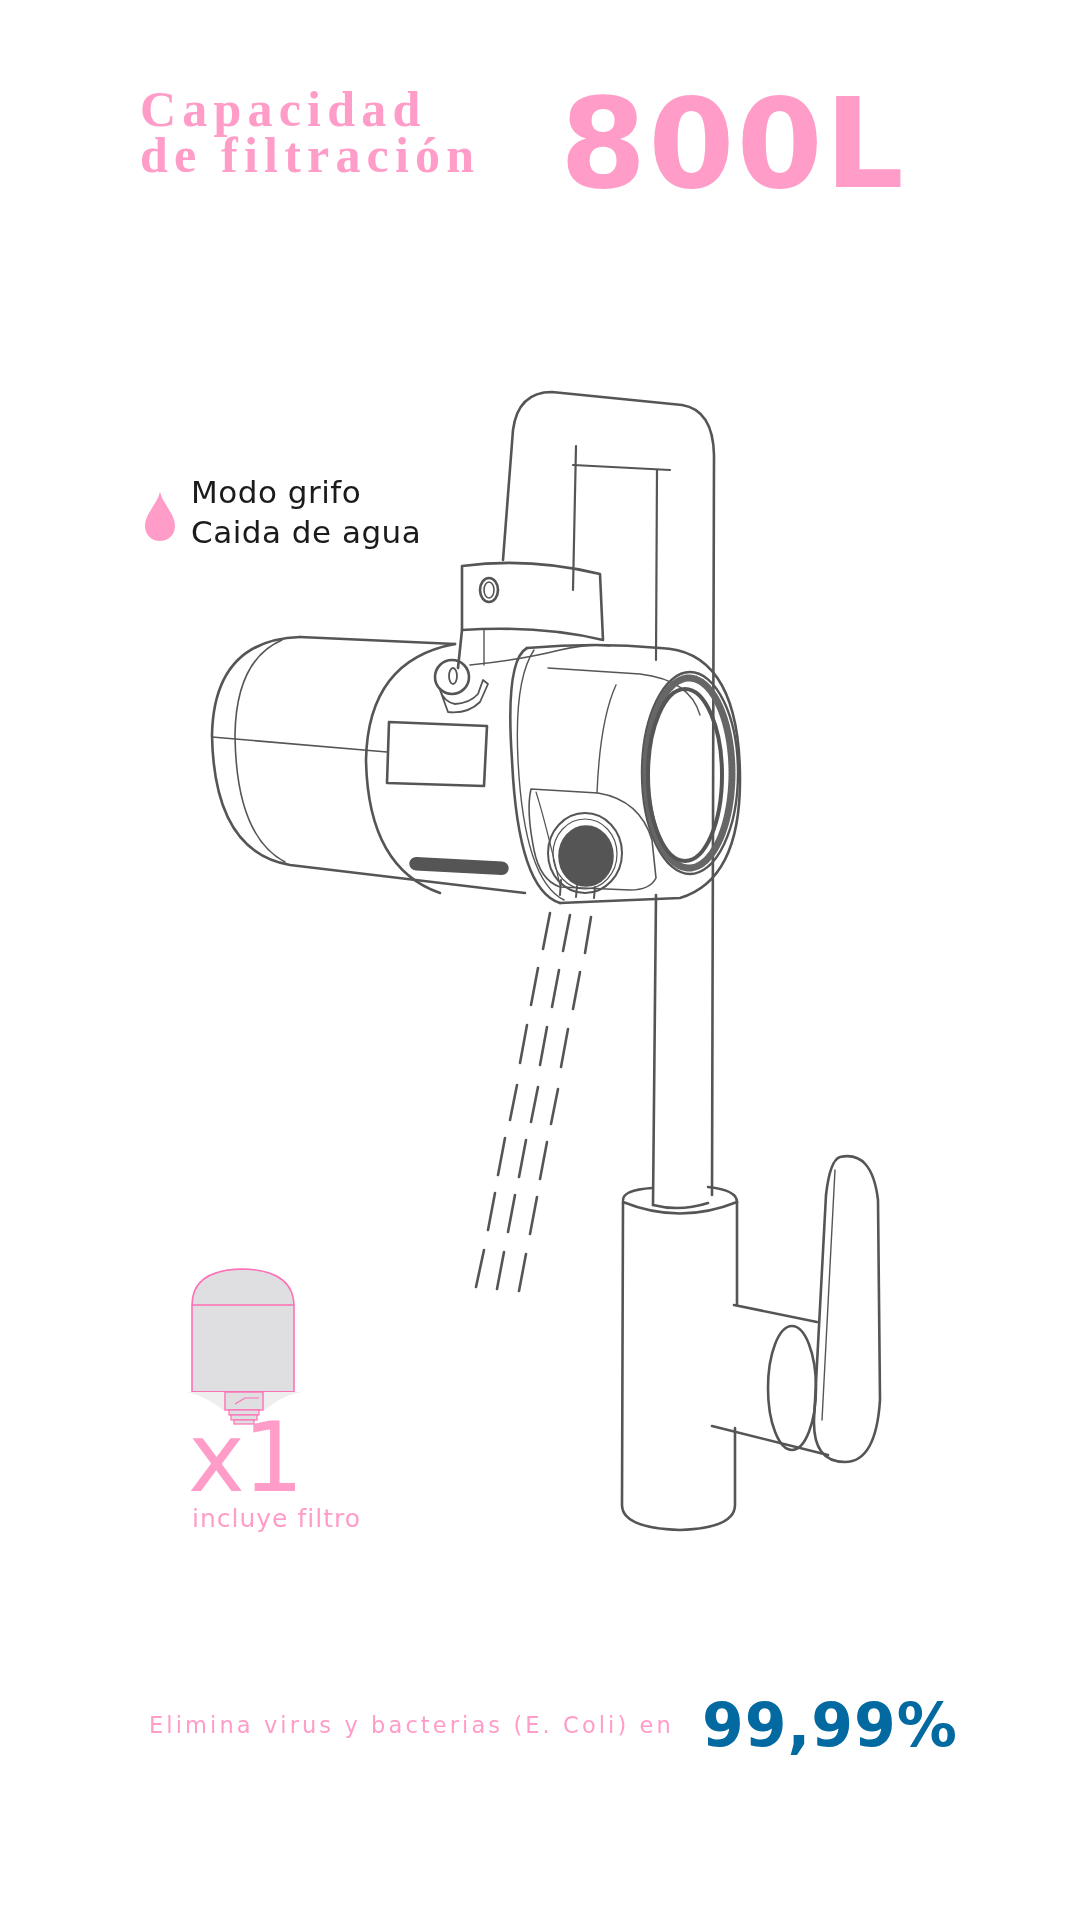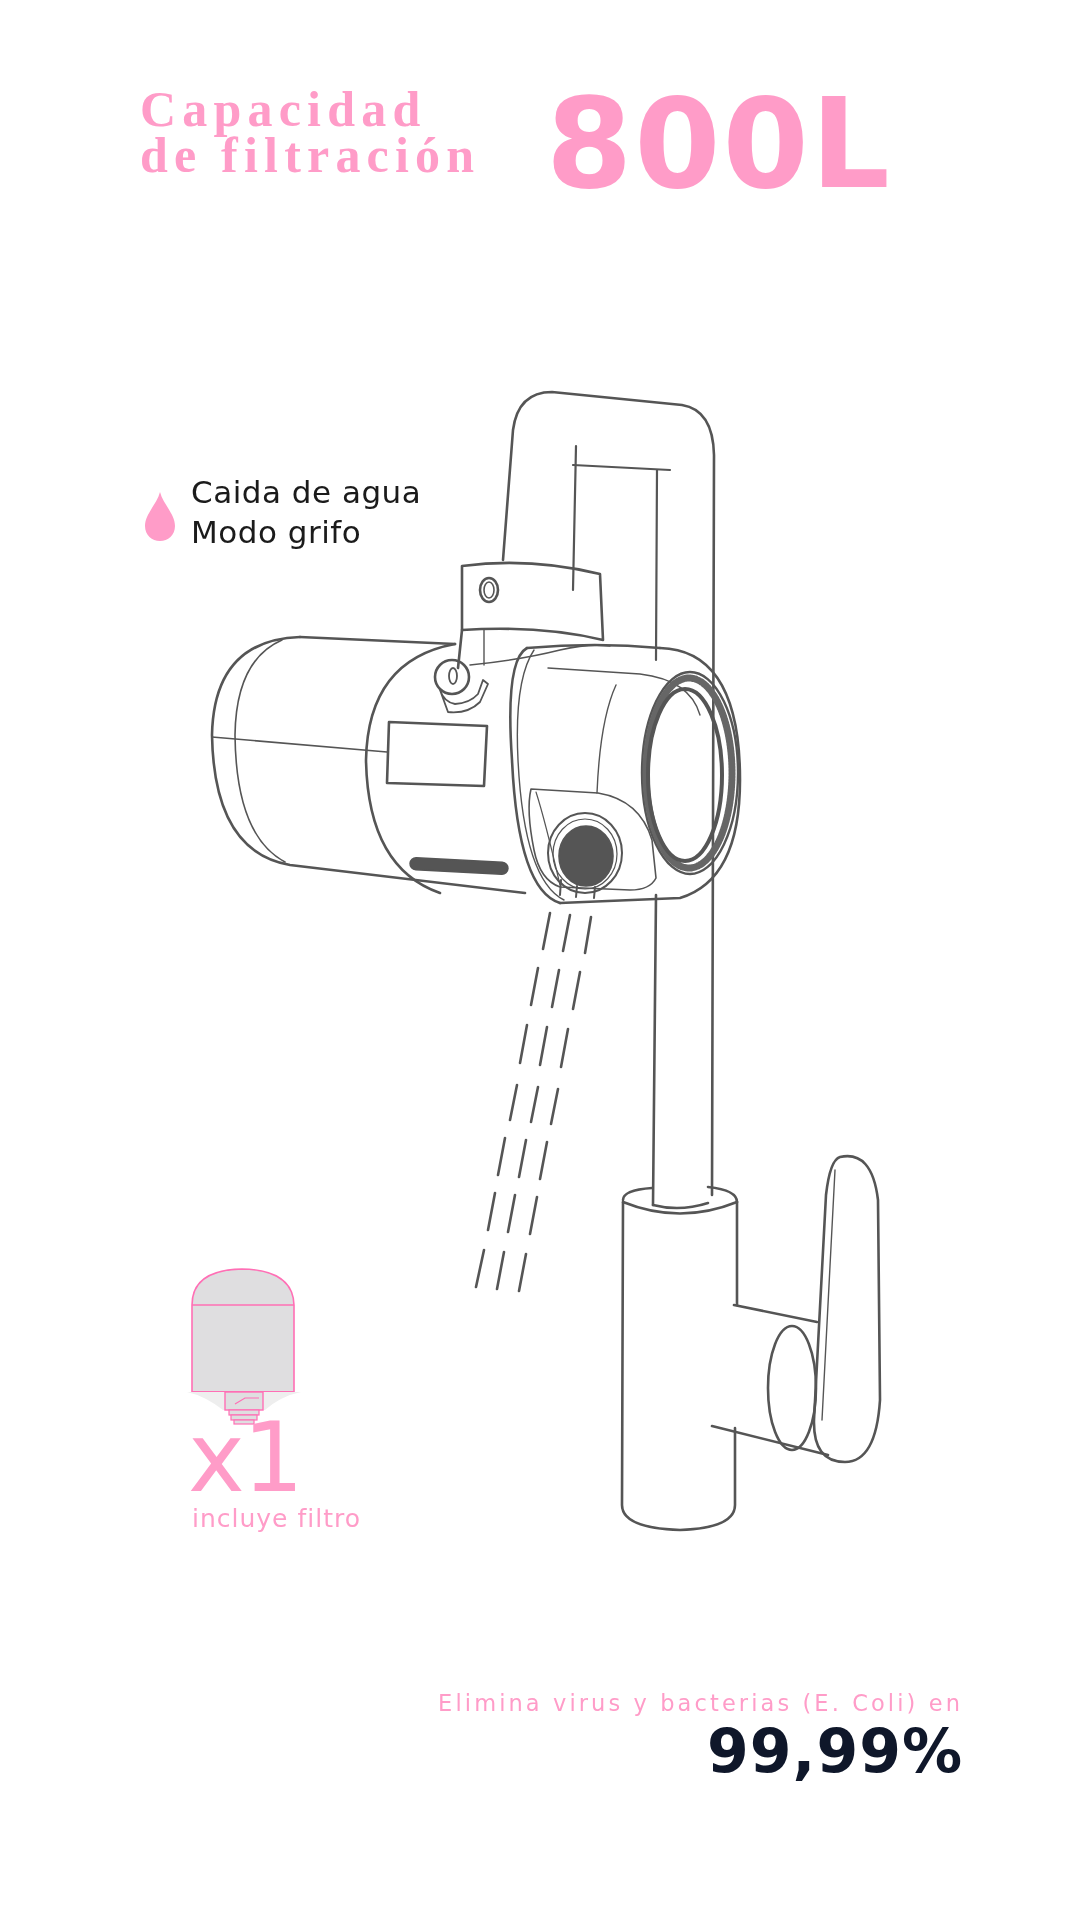--- a/index.html
+++ b/index.html
@@ -1,32 +1,32 @@
 <!DOCTYPE html>
 <html><head>
 <meta charset="utf-8">
 <style>
   html, body { margin: 0; padding: 0; background: #ffffff; }
   body { width: 1080px; height: 1920px; position: relative; overflow: hidden; font-family: "DejaVu Sans", sans-serif; }
   .abs { position: absolute; }
 
   .headline-small { left: 140px; top: 86px; font-size: 50px; font-weight: bold; letter-spacing: 6.2px; line-height: 46px; color: #FF9CC8; font-family: Liberation Serif, serif; white-space: nowrap; }
-  .headline-big { left: 546px; top: 74px; font-size: 124px; font-weight: bold; letter-spacing: 2px; line-height: 140px; color: #FF9CC8; font-family: "DejaVu Sans", sans-serif; white-space: nowrap; }
+  .headline-big { left: 560px; top: 74px; font-size: 124px; font-weight: bold; letter-spacing: 2px; line-height: 140px; color: #FF9CC8; font-family: "DejaVu Sans", sans-serif; white-space: nowrap; }
 
   .mode-block { left: 143px; top: 472px; display: flex; align-items: center; }
   .drop { width: 34px; height: 52px; margin-right: 14px; margin-top: 8px; }
   .mode-lines { font-size: 31px; line-height: 40px; color: #1b1b1b; font-family: "DejaVu Sans", sans-serif; letter-spacing: 0.5px; }
 
   .filter-icon { left: 185px; top: 1262px; width: 120px; height: 170px; }
   .qty { left: 188px; top: 1408px; font-size: 96px; font-weight: normal; line-height: 100px; color: #FF9CC8; font-family: "DejaVu Sans", sans-serif; letter-spacing: -2px; }
   .qty-label { left: 192px; top: 1505px; font-size: 25px; line-height: 28px; color: #FF9CC8; font-family: "DejaVu Sans", sans-serif; letter-spacing: 1px; }
 
-  .bottom-line { left: 143px; top: 1690px; width: 820px; display: flex; align-items: flex-end; white-space: nowrap; flex-direction: column; }
+  .bottom-line { left: 149px; top: 1690px; width: 820px; display: flex; align-items: center; white-space: nowrap; }
   .bottom-text { font-size: 22.5px; color: #FF9CC8; letter-spacing: 3.1px; font-family: "DejaVu Sans", sans-serif; }
-  .bottom-pct { font-size: 60px; font-weight: bold; color: #0f172a; letter-spacing: 1px; margin-left: 16px; font-family: "DejaVu Sans", sans-serif; }
+  .bottom-pct { font-size: 60px; font-weight: bold; color: #0369a1; letter-spacing: 1px; margin-left: 28px; font-family: "DejaVu Sans", sans-serif; }
 
   .illustration { left: 0; top: 0; width: 1080px; height: 1920px; pointer-events: none; }
 </style>
 </head>
 <body>
 
 <div class="abs headline-small">
   <div>Capacidad</div>
   <div>de filtración</div>
 </div>
@@ -107,22 +107,22 @@
     <path d="M495 1193 L488 1230 M515 1195 L508 1232 M537 1197 L530 1234"></path>
     <path d="M484 1250 L476 1287 M504 1252 L497 1289 M526 1254 L519 1291"></path>
   </g>
 </svg>
 
 <div class="abs mode-block">
   <svg class="drop" viewBox="0 0 34 52" xmlns="http://www.w3.org/2000/svg">
     <path d="M17 2 C14 14 2 24 2 36 C2 45 9 51 17 51 C25 51 32 45 32 36 C32 24 20 14 17 2 Z" fill="#FF9CC8"></path>
   </svg>
   <div class="mode-lines">
+    <div>Modo grifo</div>
     <div>Caida de agua</div>
-    <div>Modo grifo</div>
   </div>
 </div>
 
 <svg class="abs filter-icon" viewBox="0 0 120 170" xmlns="http://www.w3.org/2000/svg">
   <path d="M7 43 Q7 8 57 7 Q108 8 109 43 L109 130 L7 130 Z" fill="#DFDEE0" stroke="#FF6FB5" stroke-width="1.6"></path>
   <path d="M7 43 L109 43" stroke="#FF6FB5" stroke-width="1.4"></path>
   <path d="M7 130 L109 130" stroke="#FF6FB5" stroke-width="2"></path>
   <path d="M2 130 Q20 134 38 148 L80 148 Q96 134 116 130" fill="#eeeeee" stroke="none"></path>
   <rect x="40" y="130" width="38" height="18" fill="#DFDEE0" stroke="#FF6FB5" stroke-width="1.4"></rect>
   <path d="M50 142 L60 136 L74 136" stroke="#FF6FB5" stroke-width="1.2" fill="none"></path>

